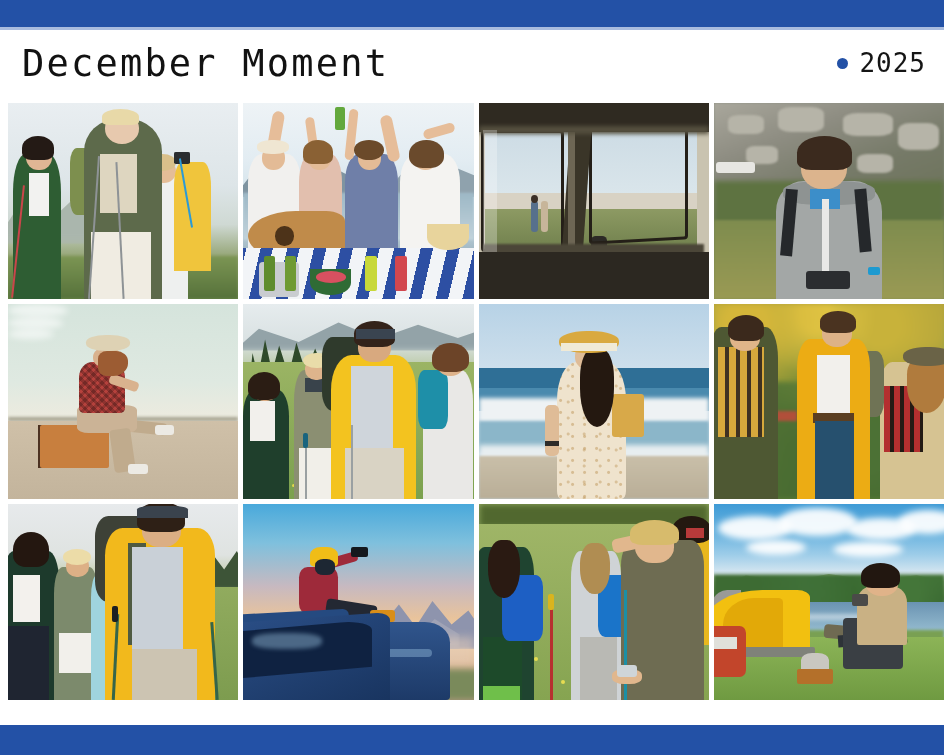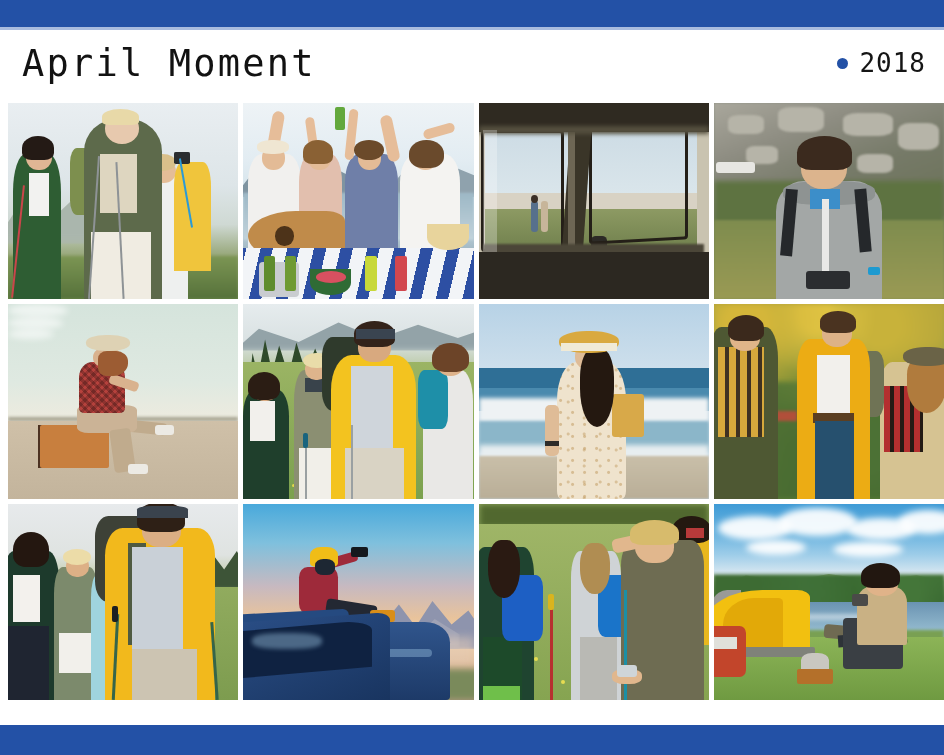--- a/index.html
+++ b/index.html
@@ -409,24 +409,24 @@
   .c12 .stoveb{left:36%;top:84%;width:16%;height:8%;background:#b4702a;border-radius:2px;}
 </style>
 </head>
 <body>
 
 <div class="page">
 
   <div class="bar bar-top"></div>
 
   <div class="header">
-    <div class="title">April  Moment</div>
+    <div class="title">December  Moment</div>
     <div class="year-wrap">
       <span class="year-dot"></span>
-      <span class="year">2018</span>
+      <span class="year">2025</span>
     </div>
   </div>
 
   <div class="grid">
 
     <div class="cell c1">
       <div class="scene">
         <div class="sky"></div>
           <div class="obj mount"></div>
           <div class="obj grass"></div>

